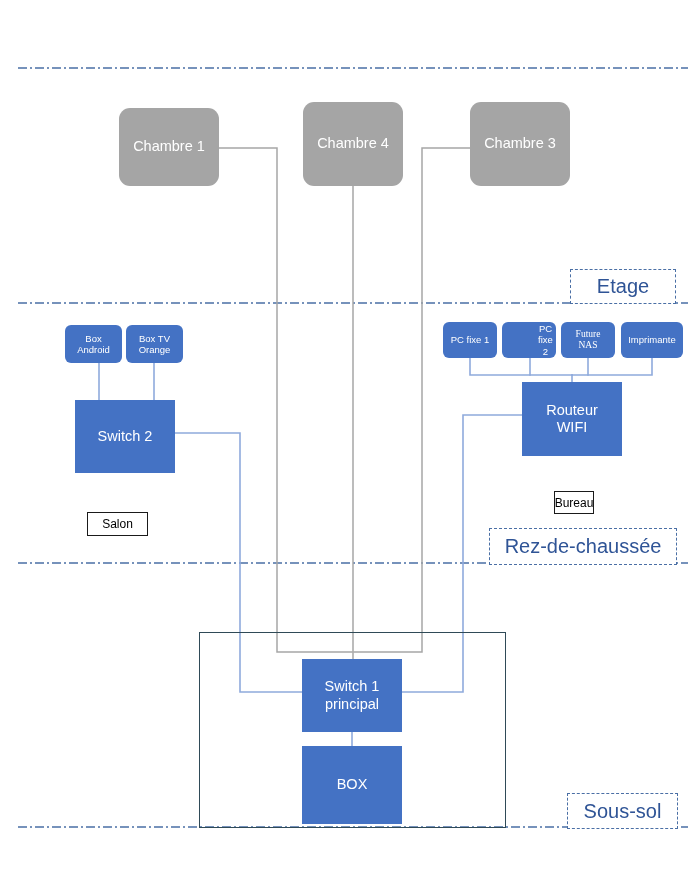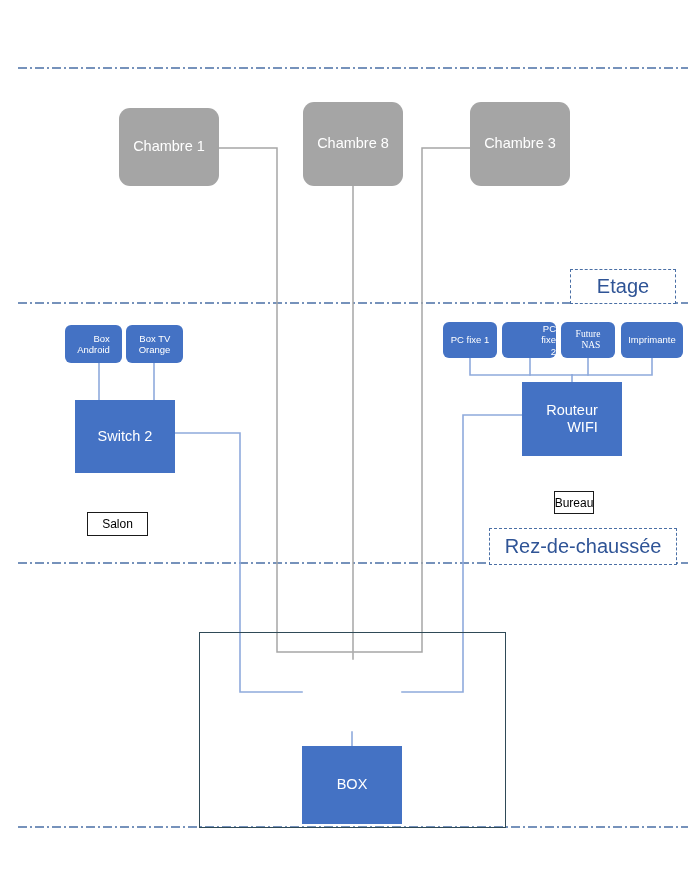--- a/index.html
+++ b/index.html
@@ -28,21 +28,21 @@
     pointer-events: none;
   }
 
   
   .node {
     position: absolute;
     box-sizing: border-box;
     display: flex;
     align-items: center;
     justify-content: center;
-    text-align: right;
+    text-align: center;
     color: #ffffff;
     line-height: 1.18;
     white-space: pre-line;
     z-index: 3;
   }
   .node.room {
     background: #a5a5a5;
     border-radius: 11px;
     font-size: 14.5px;
   }
@@ -138,21 +138,21 @@
       <path d="M 522 415 L 463 415 L 463 692 L 402 692"></path>
 
       <path d="M 352 732 L 352 746"></path>
     </g>
   </svg>
 
   <div class="enclosure" style="left:199px; top:632px; width:307px; height:196px;"></div>
 
   <div class="node room" style="left:119px; top:108px; width:100px; height:78px;">Chambre 1</div>
 
-  <div class="node room" style="left:303px; top:102px; width:100px; height:84px;">Chambre 8</div>
+  <div class="node room" style="left:303px; top:102px; width:100px; height:84px;">Chambre 4</div>
 
   <div class="node room" style="left:470px; top:102px; width:100px; height:84px;">Chambre 3</div>
 
   <div class="node dev small" style="left:65px; top:325px; width:57px; height:38px;">Box
 Android</div>
 
   <div class="node dev small" style="left:126px; top:325px; width:57px; height:38px;">Box TV
 Orange</div>
 
   <div class="node dev" style="left:75px; top:400px; width:100px; height:73px;">Switch 2</div>
@@ -166,21 +166,24 @@
   <div class="node dev small" style="left:561px; top:322px; width:54px; height:36px;font-family:Liberation Serif, serif;">Future
 NAS</div>
 
   <div class="node dev small" style="left:621px; top:322px; width:62px; height:36px;">Imprimante</div>
 
   <div class="node dev" style="left:522px; top:382px; width:100px; height:74px;">Routeur
 WIFI</div>
 
   <div class="roomtag" style="left:554px; top:491px; width:40px; height:23px;">Bureau</div>
 
+  <div class="node dev" style="left:302px; top:659px; width:100px; height:73px;">Switch 1
+principal</div>
 
   <div class="node dev" style="left:302px; top:746px; width:100px; height:78px;">BOX</div>
 
   <div class="floortag" style="left:489px; top:528px; width:188px; height:37px;">Rez-de-chaussée</div>
 
   <div class="floortag" style="left:570px; top:269px; width:106px; height:35px;">Etage</div>
 
+  <div class="floortag" style="left:567px; top:793px; width:111px; height:36px;">Sous-sol</div>
 
 </div>
 
 </body></html>

